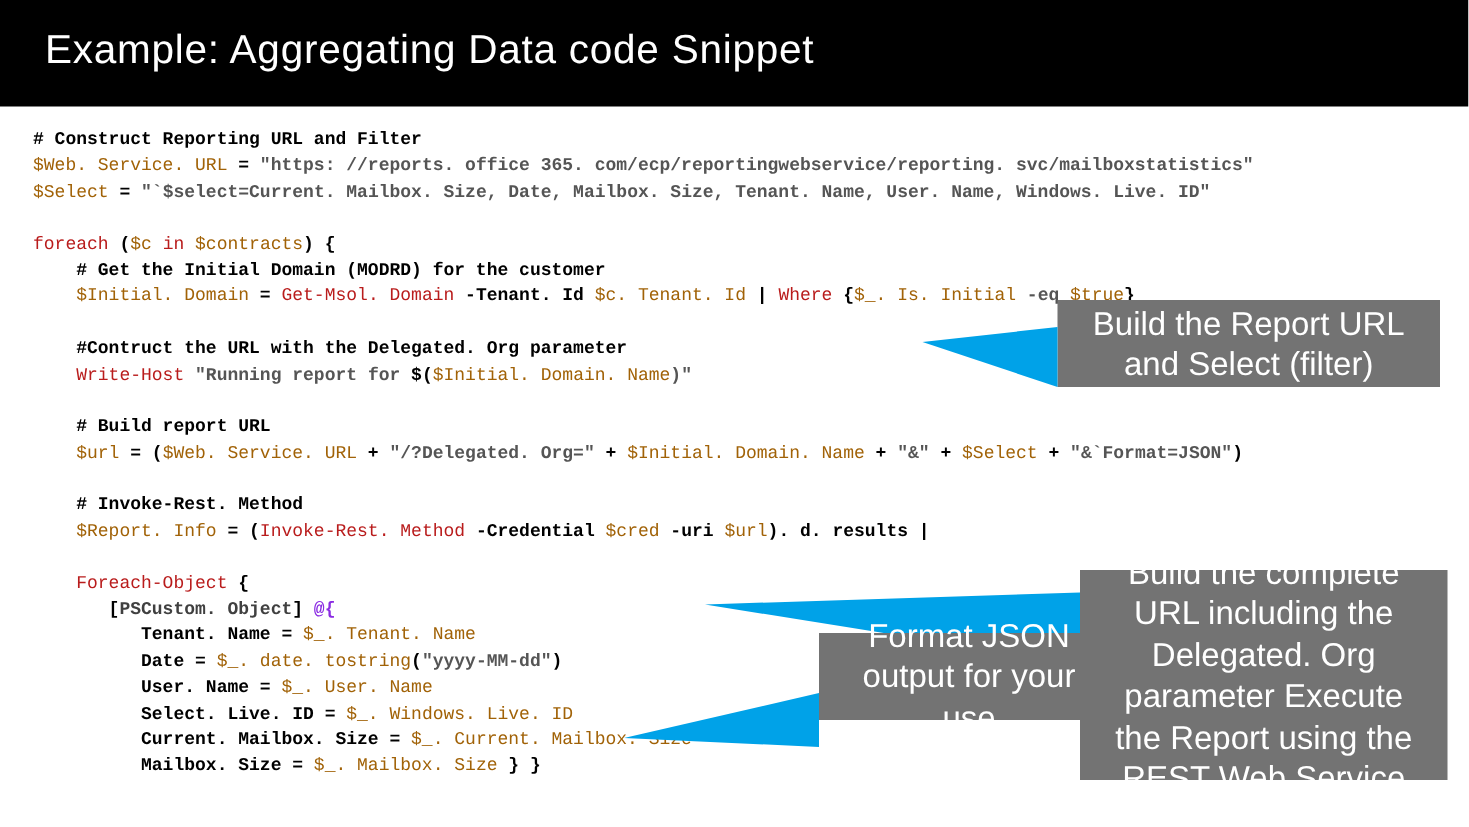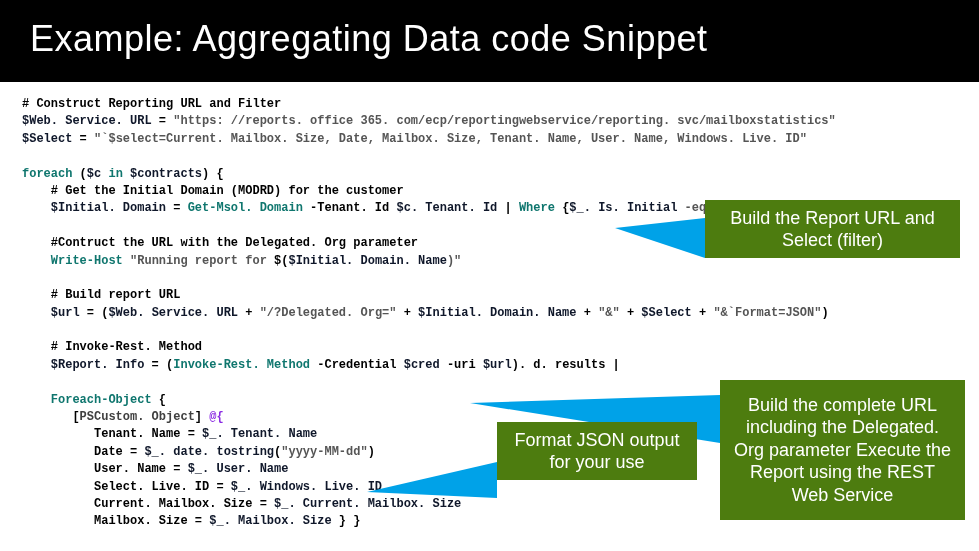--- a/index.html
+++ b/index.html
@@ -8,46 +8,46 @@
     height: 551px;
     background: #fff;
     font-family: "Segoe UI", Arial, sans-serif;
     position: relative;
     overflow: hidden;
   }
   .title-bar {
     background: #000;
     color: #fff;
     padding: 18px 30px 22px 30px;
-    font-size: 36px;
+    font-size: 27px;
     font-weight: 300;
     letter-spacing: 0.5px;
   }
   .code-area {
     padding: 14px 22px;
     font-family: Consolas, "Courier New", monospace;
     font-size: 12px;
     line-height: 1.45;
     white-space: pre;
     color: #333;
   }
   .c-green { color: #000000; font-weight: bold; }
-  .c-blue { color: #0f766e; font-weight: bold; }
-  .c-red { color: #0f172a; font-weight: bold; }
+  .c-blue { color: #b91c1c; font-weight: normal; }
+  .c-red { color: #a16207; font-weight: normal; }
   .c-teal { color: #404040; font-weight: bold; }
   .c-black { color: #000; font-weight: bold; }
   .c-gray { color: #555; font-weight: bold; }
   .c-purple { color: #8a2be2; font-weight: bold; }
 
   .callout {
     position: absolute;
-    background: #4d7c0f;
+    background: #737373;
     color: #fff;
     font-family: "Segoe UI", Arial, sans-serif;
-    font-size: 18px;
+    font-size: 22px;
     font-weight: 400;
     text-align: center;
     padding: 24px 12px;
     display: flex;
     align-items: center;
     justify-content: center;
     line-height: 1.25;
   }
   .callout::before {
     content: "";
@@ -61,21 +61,21 @@
     border-bottom: 30px solid transparent;
     border-right: 90px solid #00a2e8;
   }
   #callout2 { top: 380px; left: 720px; width: 245px; height: 140px; }
   #callout2::before {
     left: -250px; top: 15px;
     border-top: 8px solid transparent;
     border-bottom: 40px solid transparent;
     border-right: 250px solid #00a2e8;
   }
-  #callout3 { top: 422px; left: 497px; width: 200px; height: 58px; }
+  #callout3 { top: 422px; left: 546px; width: 200px; height: 58px; }
   #callout3::before {
     left: -130px; top: 40px;
     border-top: 30px solid transparent;
     border-bottom: 6px solid transparent;
     border-right: 130px solid #00a2e8;
   }
 </style>
 </head>
 <body>
 

